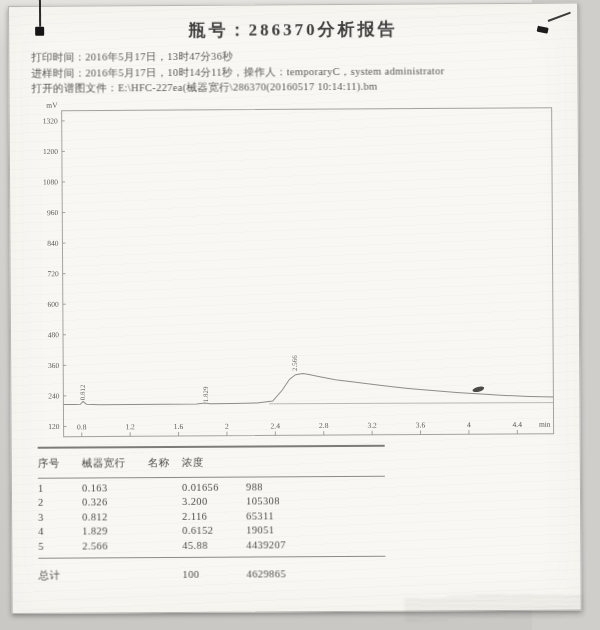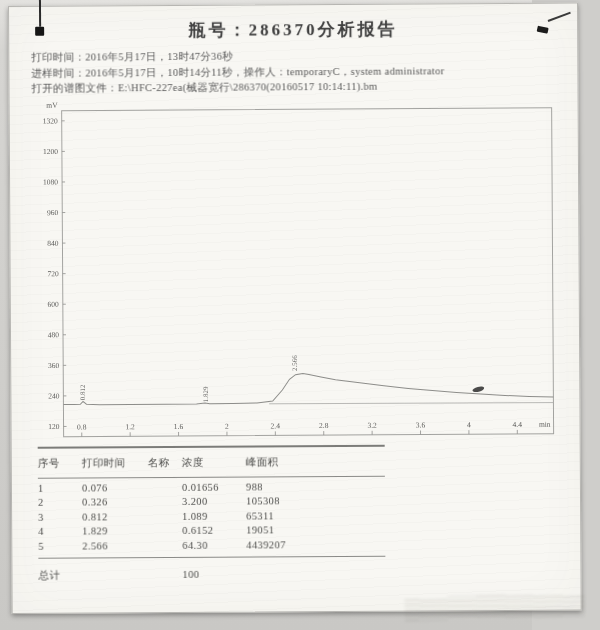--- a/index.html
+++ b/index.html
@@ -128,67 +128,67 @@
           <text transform="translate(178.64444444444445 304.38124999999997) rotate(-90)" class="peaklab">1.829</text>
           <text transform="translate(267.8123456790123 273.81874999999997) rotate(-90)" class="peaklab">2.566</text>
         </g>
         <ellipse cx="448.9876543209877" cy="293.175" rx="6" ry="2.4" transform="rotate(-14 448.9876543209877 293.175)" fill="#2d2d2b" opacity="0.85"></ellipse>
       </svg>
 
     <div class="ptable">
       <div class="rule thick"></div>
       <div class="trow thead">
         <span class="scan-text">序号</span>
-        <span class="scan-text">打印时间</span>
+        <span class="scan-text">械器宽行</span>
         <span class="scan-text">名称</span>
         <span class="scan-text">浓度</span>
-        <span class="scan-text">峰面积</span>
       </div>
       <div class="rule"></div>
       <div class="tbody">
           <div class="trow">
             <span class="scan-text">1</span>
-            <span class="scan-text">0.076</span>
+            <span class="scan-text">0.163</span>
             <span class="scan-text"></span>
             <span class="scan-text">0.01656</span>
             <span class="scan-text">988</span>
           </div>
           <div class="trow">
             <span class="scan-text">2</span>
             <span class="scan-text">0.326</span>
             <span class="scan-text"></span>
             <span class="scan-text">3.200</span>
             <span class="scan-text">105308</span>
           </div>
           <div class="trow">
             <span class="scan-text">3</span>
             <span class="scan-text">0.812</span>
             <span class="scan-text"></span>
-            <span class="scan-text">1.089</span>
+            <span class="scan-text">2.116</span>
             <span class="scan-text">65311</span>
           </div>
           <div class="trow">
             <span class="scan-text">4</span>
             <span class="scan-text">1.829</span>
             <span class="scan-text"></span>
             <span class="scan-text">0.6152</span>
             <span class="scan-text">19051</span>
           </div>
           <div class="trow">
             <span class="scan-text">5</span>
             <span class="scan-text">2.566</span>
             <span class="scan-text"></span>
-            <span class="scan-text">64.30</span>
+            <span class="scan-text">45.88</span>
             <span class="scan-text">4439207</span>
           </div>
         </div>
       <div class="rule"></div>
       <div class="trow total">
         <span class="scan-text">总计</span>
         <span></span>
         <span></span>
         <span class="scan-text">100</span>
+        <span class="scan-text">4629865</span>
       </div>
     </div>
 
     <div class="smudge"></div>
   </div>
 </div>
 
 </body></html>

